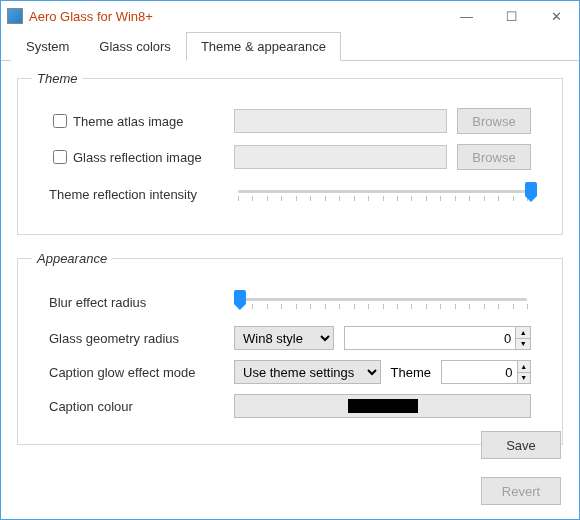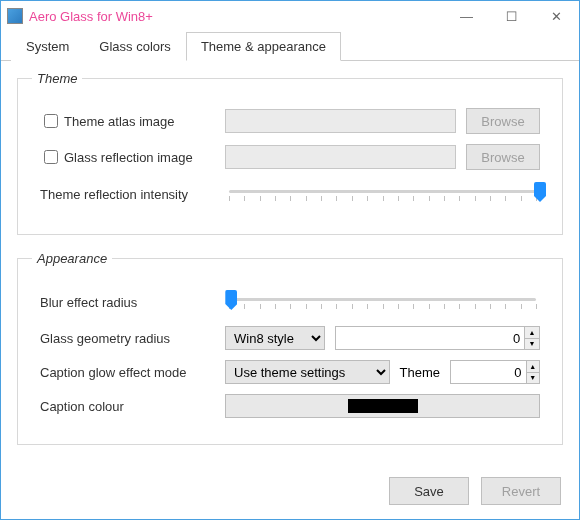--- a/index.html
+++ b/index.html
@@ -1,49 +1,49 @@
 <!DOCTYPE html>
 <html><head>
 <meta charset="utf-8">
 <style>
   * { box-sizing: border-box; font-family: "Microsoft YaHei", "Segoe UI", Tahoma, Arial, sans-serif; font-size: 13px; }
   body { margin: 0; background: #fff; }
   .window { width: 580px; height: 520px; border: 1px solid #4aa0e0; background: #fff; position: relative; }
   .titlebar { height: 30px; background: #fff; display: flex; align-items: center; padding-left: 6px; }
   .appicon { width: 16px; height: 16px; display: inline-block; background: linear-gradient(135deg,#4aa0e0,#2d7cc0); border: 1px solid #888; margin-right: 6px; }
-  .title { color: #ec4899; flex: 1; white-space: nowrap; overflow: hidden; }
+  .title { color: #c2410c; flex: 1; white-space: nowrap; overflow: hidden; }
   .winbtns { display: flex; height: 100%; }
   .winbtn { width: 45px; height: 100%; display: flex; align-items: center; justify-content: center; color: #666; cursor: pointer; }
   .tabs { display: flex; padding-left: 10px; border-bottom: 1px solid #ccc; }
   .tab { padding: 6px 14px; border: 1px solid transparent; border-bottom: none; color: #333; cursor: pointer; position: relative; top: 1px; background: #fff; }
   .tab.active { border-color: #ccc; border-bottom: 1px solid #fff; }
   .content { padding: 10px 16px 12px 16px; }
   fieldset { border: 1px solid #d8d8d8; margin: 0 0 16px 0; padding: 12px 14px 16px 14px; }
   legend { padding: 0 5px; color: #333; font-style: italic; }
-  .row { display: flex; align-items: center; margin: 10px 8px; gap: 10px; }
+  .row { display: flex; align-items: center; margin: 10px 17px; gap: 10px; }
   .lbl { width: 175px; color: #333; display: flex; align-items: center; }
   .lbl input[type=checkbox] { margin-right: 6px; width: 14px; height: 14px; }
   .textbox { flex: 1; height: 24px; background: #ebebeb; border: 1px solid #c7c7c7; }
   .btn { width: 74px; height: 26px; background: #e6e6e6; border: 1px solid #bfbfbf; color: #333; cursor: pointer; }
   .btn[disabled] { color: #a0a0a0; cursor: default; }
   .slider-wrap { flex: 1; position: relative; height: 28px; }
   .slider-track { position: absolute; top: 10px; left: 4px; right: 4px; height: 3px; background: #d2d2d2; border-radius: 2px; }
   .slider-ticks { position: absolute; top: 16px; left: 4px; right: 4px; height: 6px; }
   .slider-ticks span { position: absolute; width: 1px; height: 5px; background: #c0c0c0; top: 0; }
   .slider-thumb { position: absolute; top: 2px; width: 12px; height: 20px; background: #1e90ff; border-radius: 2px; transform: translateX(-50%); }
   .thumb-pent { clip-path: polygon(0 0, 100% 0, 100% 70%, 50% 100%, 0 70%); }
   select.combo { height: 24px; background: #e6e6e6; border: 1px solid #bbb; padding: 0 4px; }
   .numbox { display: inline-flex; border: 1px solid #bbb; height: 24px; background: #fff; }
   .numbox input { border: none; outline: none; text-align: right; padding: 0 4px; width: 100%; height: 100%; }
   .spin { width: 16px; display: flex; flex-direction: column; border-left: 1px solid #bbb; }
   .spin div { flex: 1; display: flex; align-items: center; justify-content: center; font-size: 7px; line-height: 1; background: #eee; cursor: pointer; }
   .spin div:first-child { border-bottom: 1px solid #bbb; }
   .colorbox { flex: 1; height: 24px; background: #e8e8e8; border: 1px solid #bbb; display: flex; align-items: center; justify-content: center; }
   .swatch { width: 70px; height: 14px; background: #000; }
-  .footer { position: absolute; right: 18px; bottom: 14px; display: flex; gap: 12px; }
+  .footer { position: absolute; right: 18px; bottom: 14px; display: flex; gap: 18px; flex-direction: column; }
   .footer .btn { width: 80px; height: 28px; }
 </style>
 </head>
 <body>
 
 <div class="window">
   <div class="titlebar">
     <span class="appicon"></span>
     <span class="title">Aero Glass for Win8+</span>
     <div class="winbtns">

